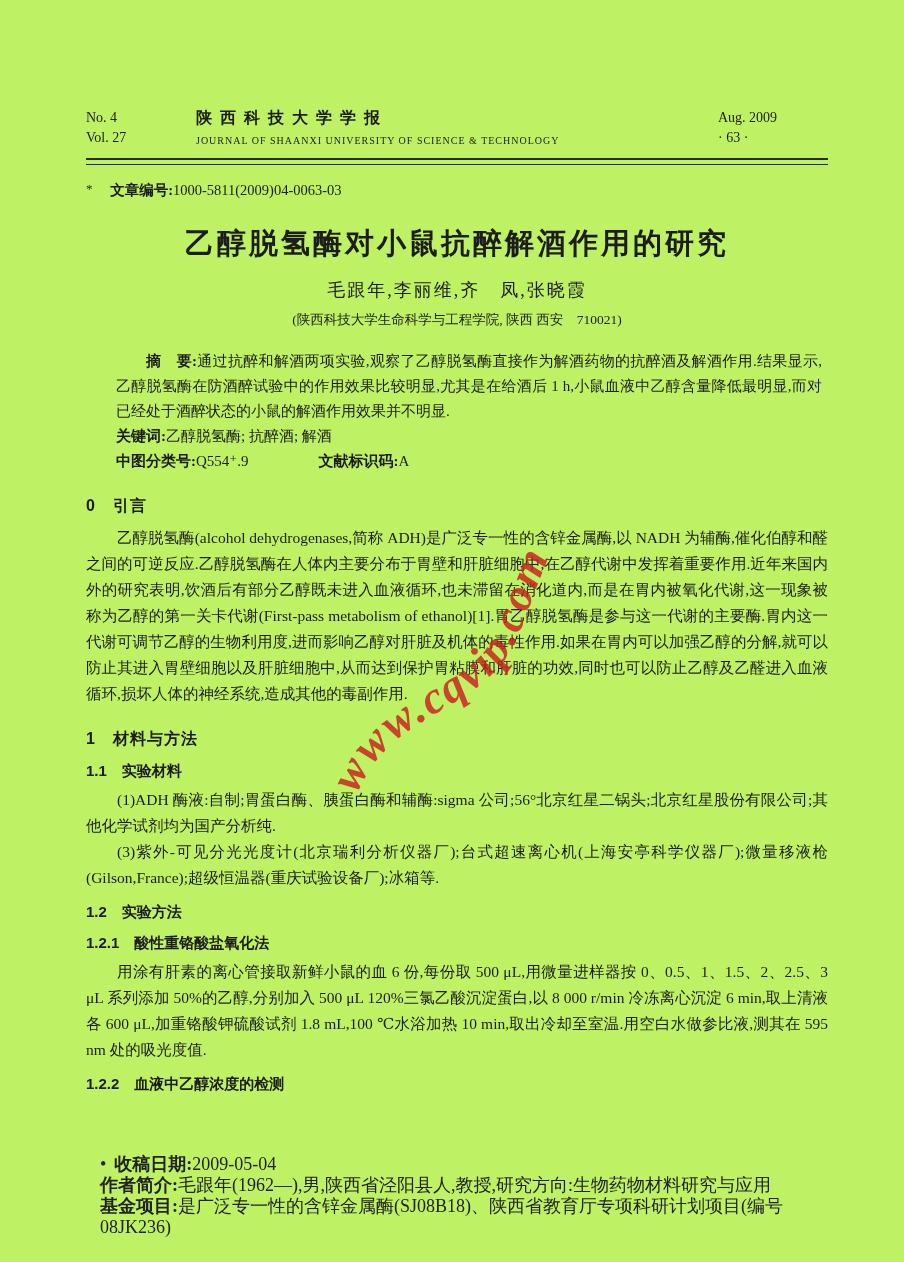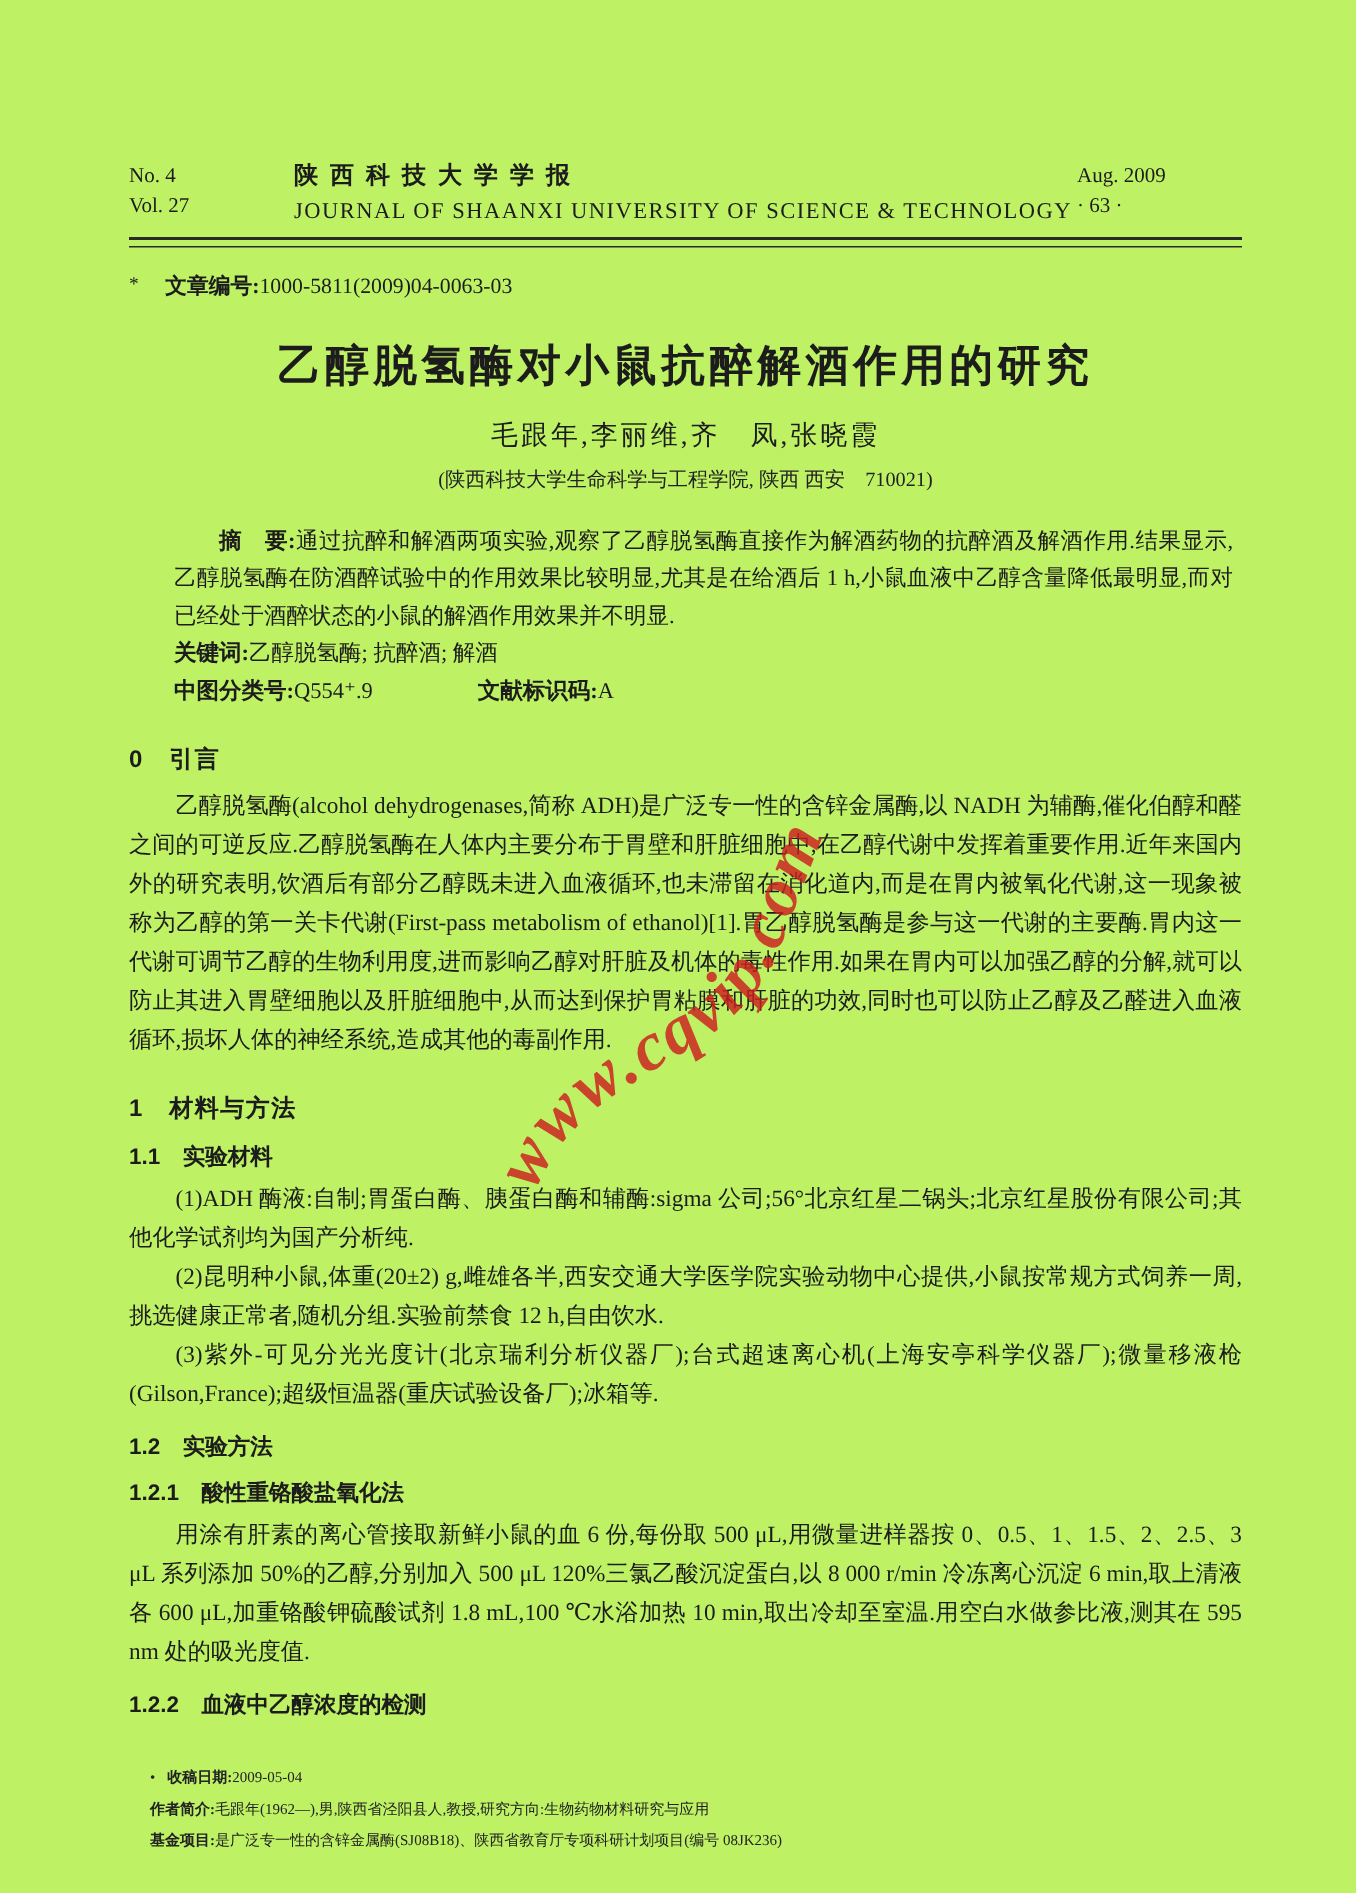--- a/index.html
+++ b/index.html
@@ -16,21 +16,21 @@
     box-sizing:border-box;
     padding:108px 76px 30px 86px;
     overflow:hidden;
   }
   
   .journal-header{display:flex;align-items:flex-start;font-size:14px;line-height:20px;}
   .jh-left{width:110px;text-align:left;}
   .jh-center{flex:1;}
   .jh-right{width:110px;text-align:left;}
   .jh-cn{font-size:16px;letter-spacing:8px;font-weight:bold;}
-  .jh-en{font-size:15px;letter-spacing:1px;margin-top:3px;}
+  .jh-en{font-size:10px;letter-spacing:1px;margin-top:3px;}
   .double-rule{margin-top:7px;height:4px;border-top:2px solid #2a2a2a;border-bottom:1.5px solid #2a2a2a;}
   
   .article-id-row{margin-top:16px;font-size:14.5px;}
   .star{font-size:13px;vertical-align:top;margin-right:14px;}
   .b{font-weight:bold;}
   .title{
     text-align:center;margin:24px 0 14px 0;
     font-family:"Liberation Sans","DejaVu Sans",sans-serif;
     font-size:29px;font-weight:bold;letter-spacing:3px;
   }
@@ -50,21 +50,21 @@
     font-family:"Liberation Sans","DejaVu Sans",sans-serif;
     font-weight:bold;font-size:15px;margin:12px 0 6px 0;
   }
   .body-p{
     margin:0;font-size:15.5px;line-height:26px;
     text-align:justify;text-indent:2em;
   }
   
   .footnotes{
     position:absolute;left:100px;right:80px;bottom:24px;
-    font-size:10px;line-height:21px;color:#222;
+    font-size:18px;line-height:21px;color:#222;
   }
   .fn-line{margin:0;}
   .fn-bullet{margin-right:8px;}
   
   .watermark{
     position:absolute;left:268px;top:470px;width:430px;height:300px;
     transform:rotate(-38deg);transform-origin:50% 50%;
     pointer-events:none;opacity:.82;
   }
 </style>
@@ -103,21 +103,20 @@
     <p><span class="b">关键词:</span><span>乙醇脱氢酶; 抗醉酒; 解酒</span></p>
     <p><span class="b">中图分类号:</span><span>Q554⁺.9</span><span class="clc-gap"></span><span class="b">文献标识码:</span><span>A</span></p>
   </div>
 
   <div class="sec-h">0　引言</div>
   <p class="body-p">乙醇脱氢酶(alcohol dehydrogenases,简称 ADH)是广泛专一性的含锌金属酶,以 NADH 为辅酶,催化伯醇和醛之间的可逆反应.乙醇脱氢酶在人体内主要分布于胃壁和肝脏细胞中,在乙醇代谢中发挥着重要作用.近年来国内外的研究表明,饮酒后有部分乙醇既未进入血液循环,也未滞留在消化道内,而是在胃内被氧化代谢,这一现象被称为乙醇的第一关卡代谢(First-pass metabolism of ethanol)[1].胃乙醇脱氢酶是参与这一代谢的主要酶.胃内这一代谢可调节乙醇的生物利用度,进而影响乙醇对肝脏及机体的毒性作用.如果在胃内可以加强乙醇的分解,就可以防止其进入胃壁细胞以及肝脏细胞中,从而达到保护胃粘膜和肝脏的功效,同时也可以防止乙醇及乙醛进入血液循环,损坏人体的神经系统,造成其他的毒副作用.</p>
 
   <div class="sec-h">1　材料与方法</div>
   <div class="sub-h">1.1　实验材料</div>
   <p class="body-p">(1)ADH 酶液:自制;胃蛋白酶、胰蛋白酶和辅酶:sigma 公司;56°北京红星二锅头;北京红星股份有限公司;其他化学试剂均为国产分析纯.</p>
-  <p class="body-p">(2)昆明种小鼠,体重(20±2) g,雌雄各半,西安交通大学医学院实验动物中心提供,小鼠按常规方式饲养一周,挑选健康正常者,随机分组.实验前禁食 12 h,自由饮水.</p>
   <p class="body-p">(3)紫外-可见分光光度计(北京瑞利分析仪器厂);台式超速离心机(上海安亭科学仪器厂);微量移液枪(Gilson,France);超级恒温器(重庆试验设备厂);冰箱等.</p>
 
   <div class="sub-h">1.2　实验方法</div>
   <div class="sub-h">1.2.1　酸性重铬酸盐氧化法</div>
   <p class="body-p">用涂有肝素的离心管接取新鲜小鼠的血 6 份,每份取 500 μL,用微量进样器按 0、0.5、1、1.5、2、2.5、3 μL 系列添加 50%的乙醇,分别加入 500 μL 120%三氯乙酸沉淀蛋白,以 8 000 r/min 冷冻离心沉淀 6 min,取上清液各 600 μL,加重铬酸钾硫酸试剂 1.8 mL,100 ℃水浴加热 10 min,取出冷却至室温.用空白水做参比液,测其在 595 nm 处的吸光度值.</p>
   <div class="sub-h">1.2.2　血液中乙醇浓度的检测</div>
 
   <div class="footnotes">
 
     <p class="fn-line"><span class="fn-bullet">•</span><span class="b">收稿日期:</span><span>2009-05-04</span></p>

